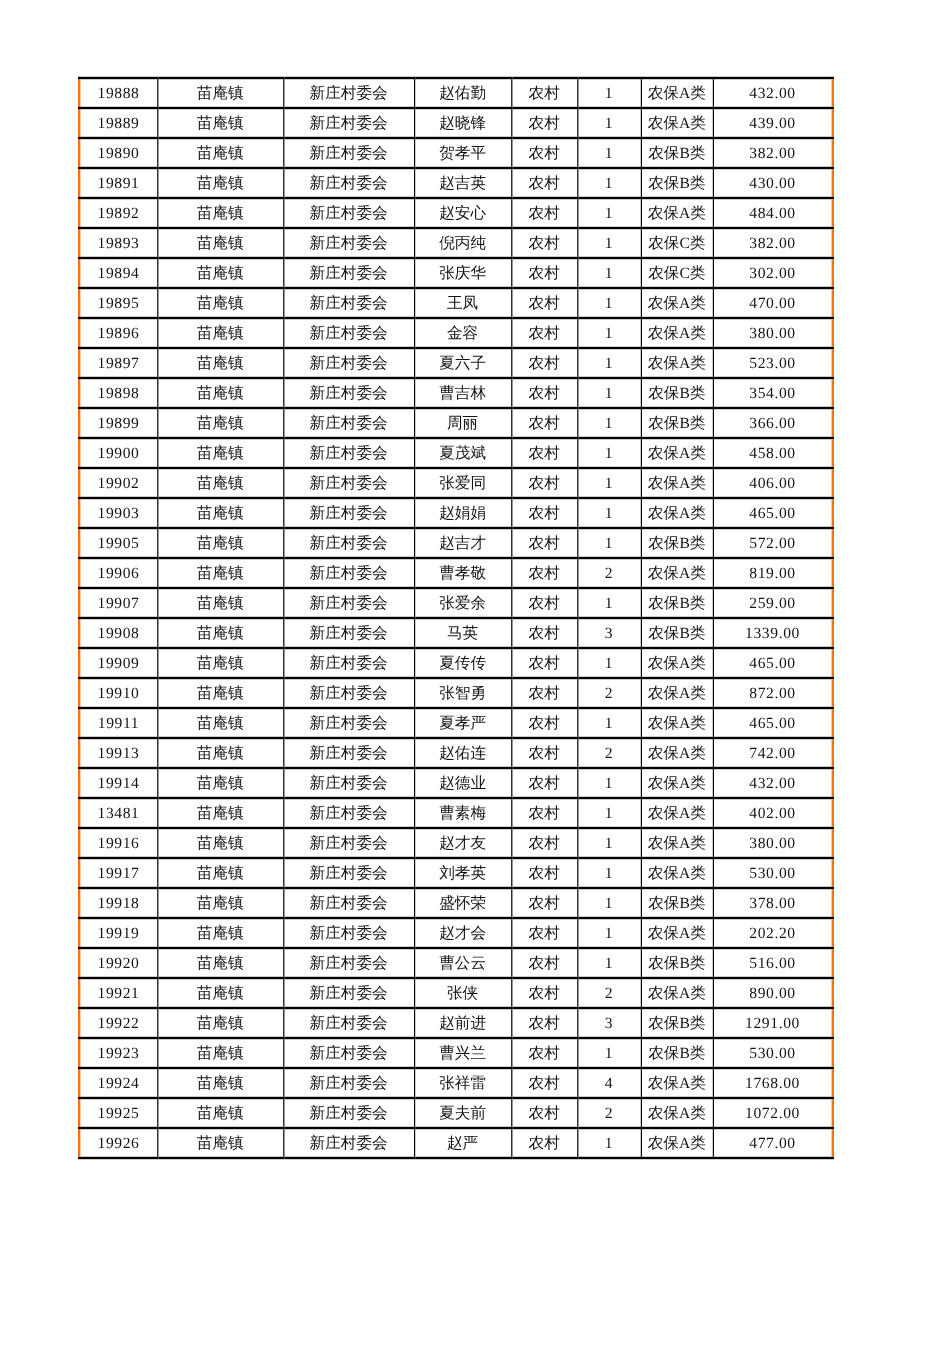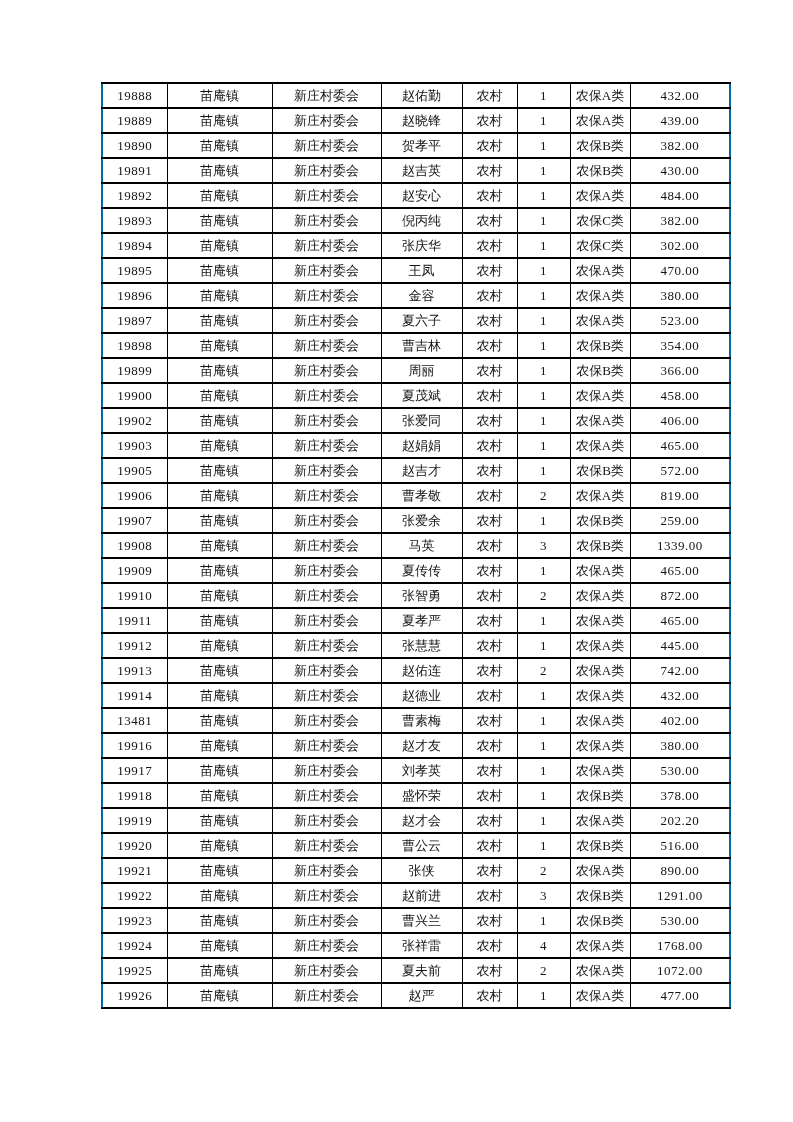--- a/index.html
+++ b/index.html
@@ -18,26 +18,25 @@
     position: absolute;
     left: 0;
     top: 0;
     width: 793px;
     height: 1122px;
     background: #ffffff;
   }
   table.roster {
     position: absolute;
     left: 65px;
-    top: 82px;
+    top: 64px;
     border-collapse: collapse;
     table-layout: fixed;
     width: 628px;
-    border: 2px solid #0369a1;
-    margin-left: 36px;
+    border: 2px solid #f97316;
   }
   table.roster td {
     border-left: 1px solid #000;
     border-right: 1px solid #000;
     border-top: 2px solid #000;
     border-bottom: 2px solid #000;
     height: 23px;
     padding: 0 2px;
     text-align: center;
     vertical-align: middle;
@@ -293,30 +292,20 @@
           <td class="c0">19911</td>
           <td class="c1">苗庵镇</td>
           <td class="c2">新庄村委会</td>
           <td class="c3">夏孝严</td>
           <td class="c4">农村</td>
           <td class="c5">1</td>
           <td class="c6">农保A类</td>
           <td class="c7">465.00</td>
         </tr>
         <tr>
-          <td class="c0">19912</td>
-          <td class="c1">苗庵镇</td>
-          <td class="c2">新庄村委会</td>
-          <td class="c3">张慧慧</td>
-          <td class="c4">农村</td>
-          <td class="c5">1</td>
-          <td class="c6">农保A类</td>
-          <td class="c7">445.00</td>
-        </tr>
-        <tr>
           <td class="c0">19913</td>
           <td class="c1">苗庵镇</td>
           <td class="c2">新庄村委会</td>
           <td class="c3">赵佑连</td>
           <td class="c4">农村</td>
           <td class="c5">2</td>
           <td class="c6">农保A类</td>
           <td class="c7">742.00</td>
         </tr>
         <tr>

